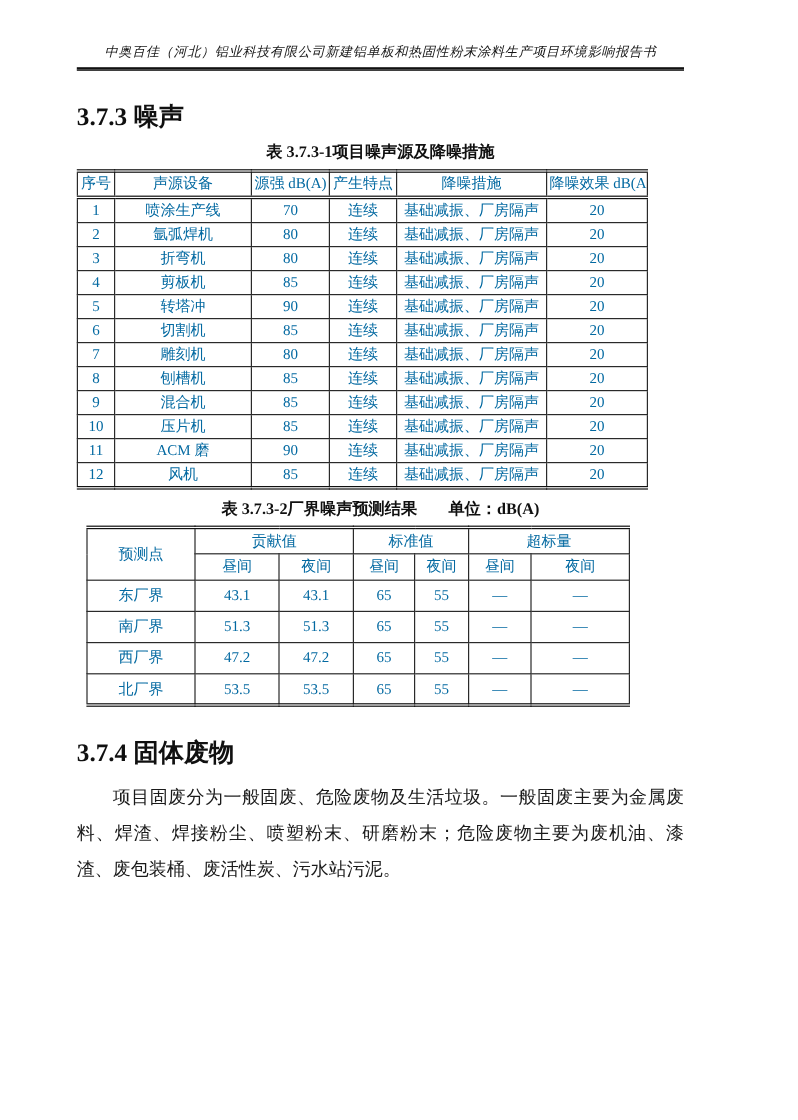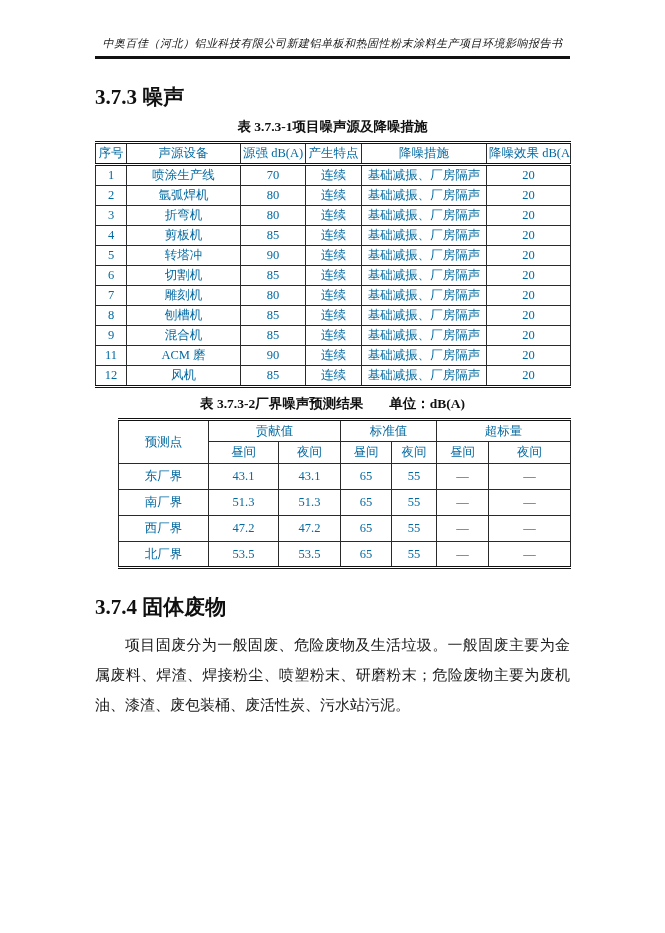--- a/index.html
+++ b/index.html
@@ -6,21 +6,21 @@
   html, body { background: #ffffff; }
   body {
     width: 665px; height: 933px;
     font-family: "Liberation Serif", "DejaVu Serif", serif;
     color: #1c1c1c;
   }
   .page {
     position: relative;
     width: 665px; height: 820px;
     background: #ffffff;
-    padding: 36px 95px 0 95px;
+    padding: 36px 95px 0 64px;
     overflow: hidden;
   }
   
   .doc-header {
     text-align: center;
     font-size: 11px;
     letter-spacing: 0.5px;
     font-style: italic;
     color: #161616;
     white-space: nowrap;
@@ -75,21 +75,21 @@
   }
   .noise-table {
     width: 475px;
     border-top: 3px double #111;
     border-bottom: 3px double #111;
   }
   .noise-table th { height: 20px; border-bottom: 3px double #111; }
   .noise-table td { height: 19px; }
   .boundary-table {
     width: 452px;
-    margin-left: 23px;
+    margin-left: 8px;
     border-top: 3px double #111;
     border-bottom: 3px double #111;
     border-radius: 19px;
   }
   .boundary-table th { height: 22px; }
   .boundary-table td { height: 26px; }
   
   .doc-footer {
     position: absolute;
     left: 95px; right: 95px; top: 872px;
@@ -206,20 +206,28 @@
           <td>8</td>
           <td>刨槽机</td>
           <td>85</td>
           <td>连续</td>
           <td>基础减振、厂房隔声</td>
           <td>20</td>
         </tr>
         <tr>
           <td>9</td>
           <td>混合机</td>
+          <td>85</td>
+          <td>连续</td>
+          <td>基础减振、厂房隔声</td>
+          <td>20</td>
+        </tr>
+        <tr>
+          <td>10</td>
+          <td>压片机</td>
           <td>85</td>
           <td>连续</td>
           <td>基础减振、厂房隔声</td>
           <td>20</td>
         </tr>
         <tr>
           <td>11</td>
           <td>ACM 磨</td>
           <td>90</td>
           <td>连续</td>

